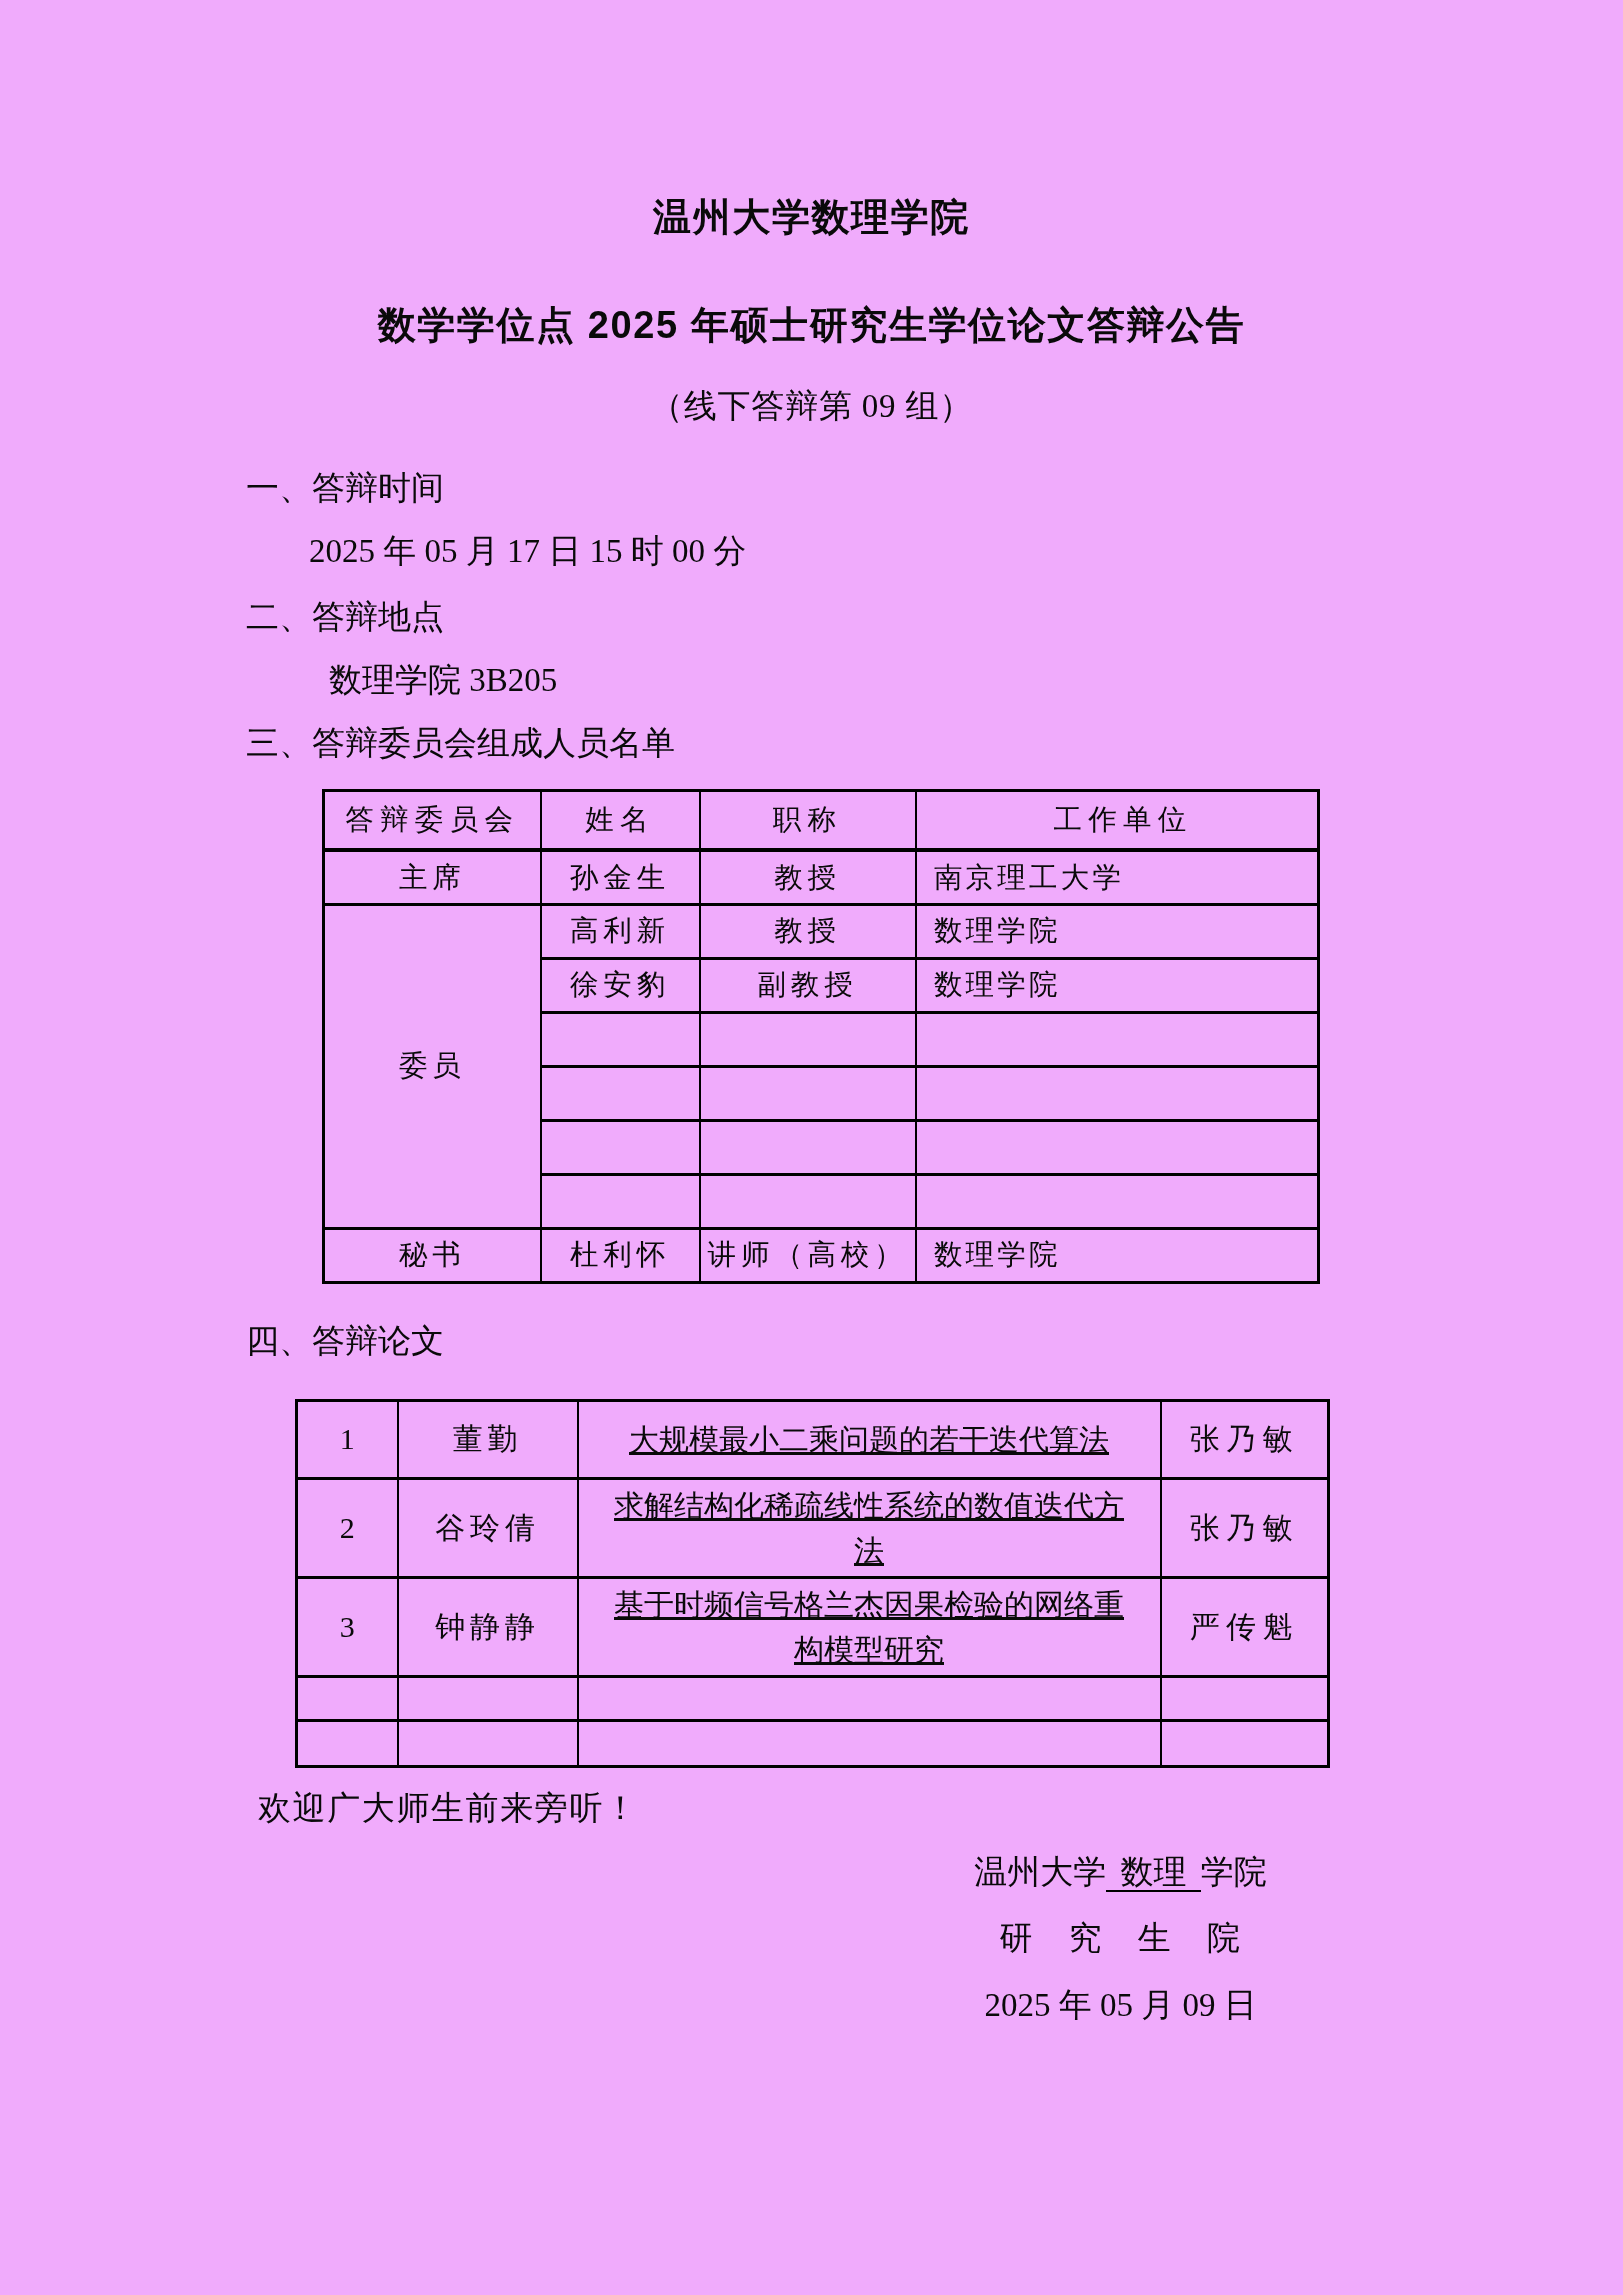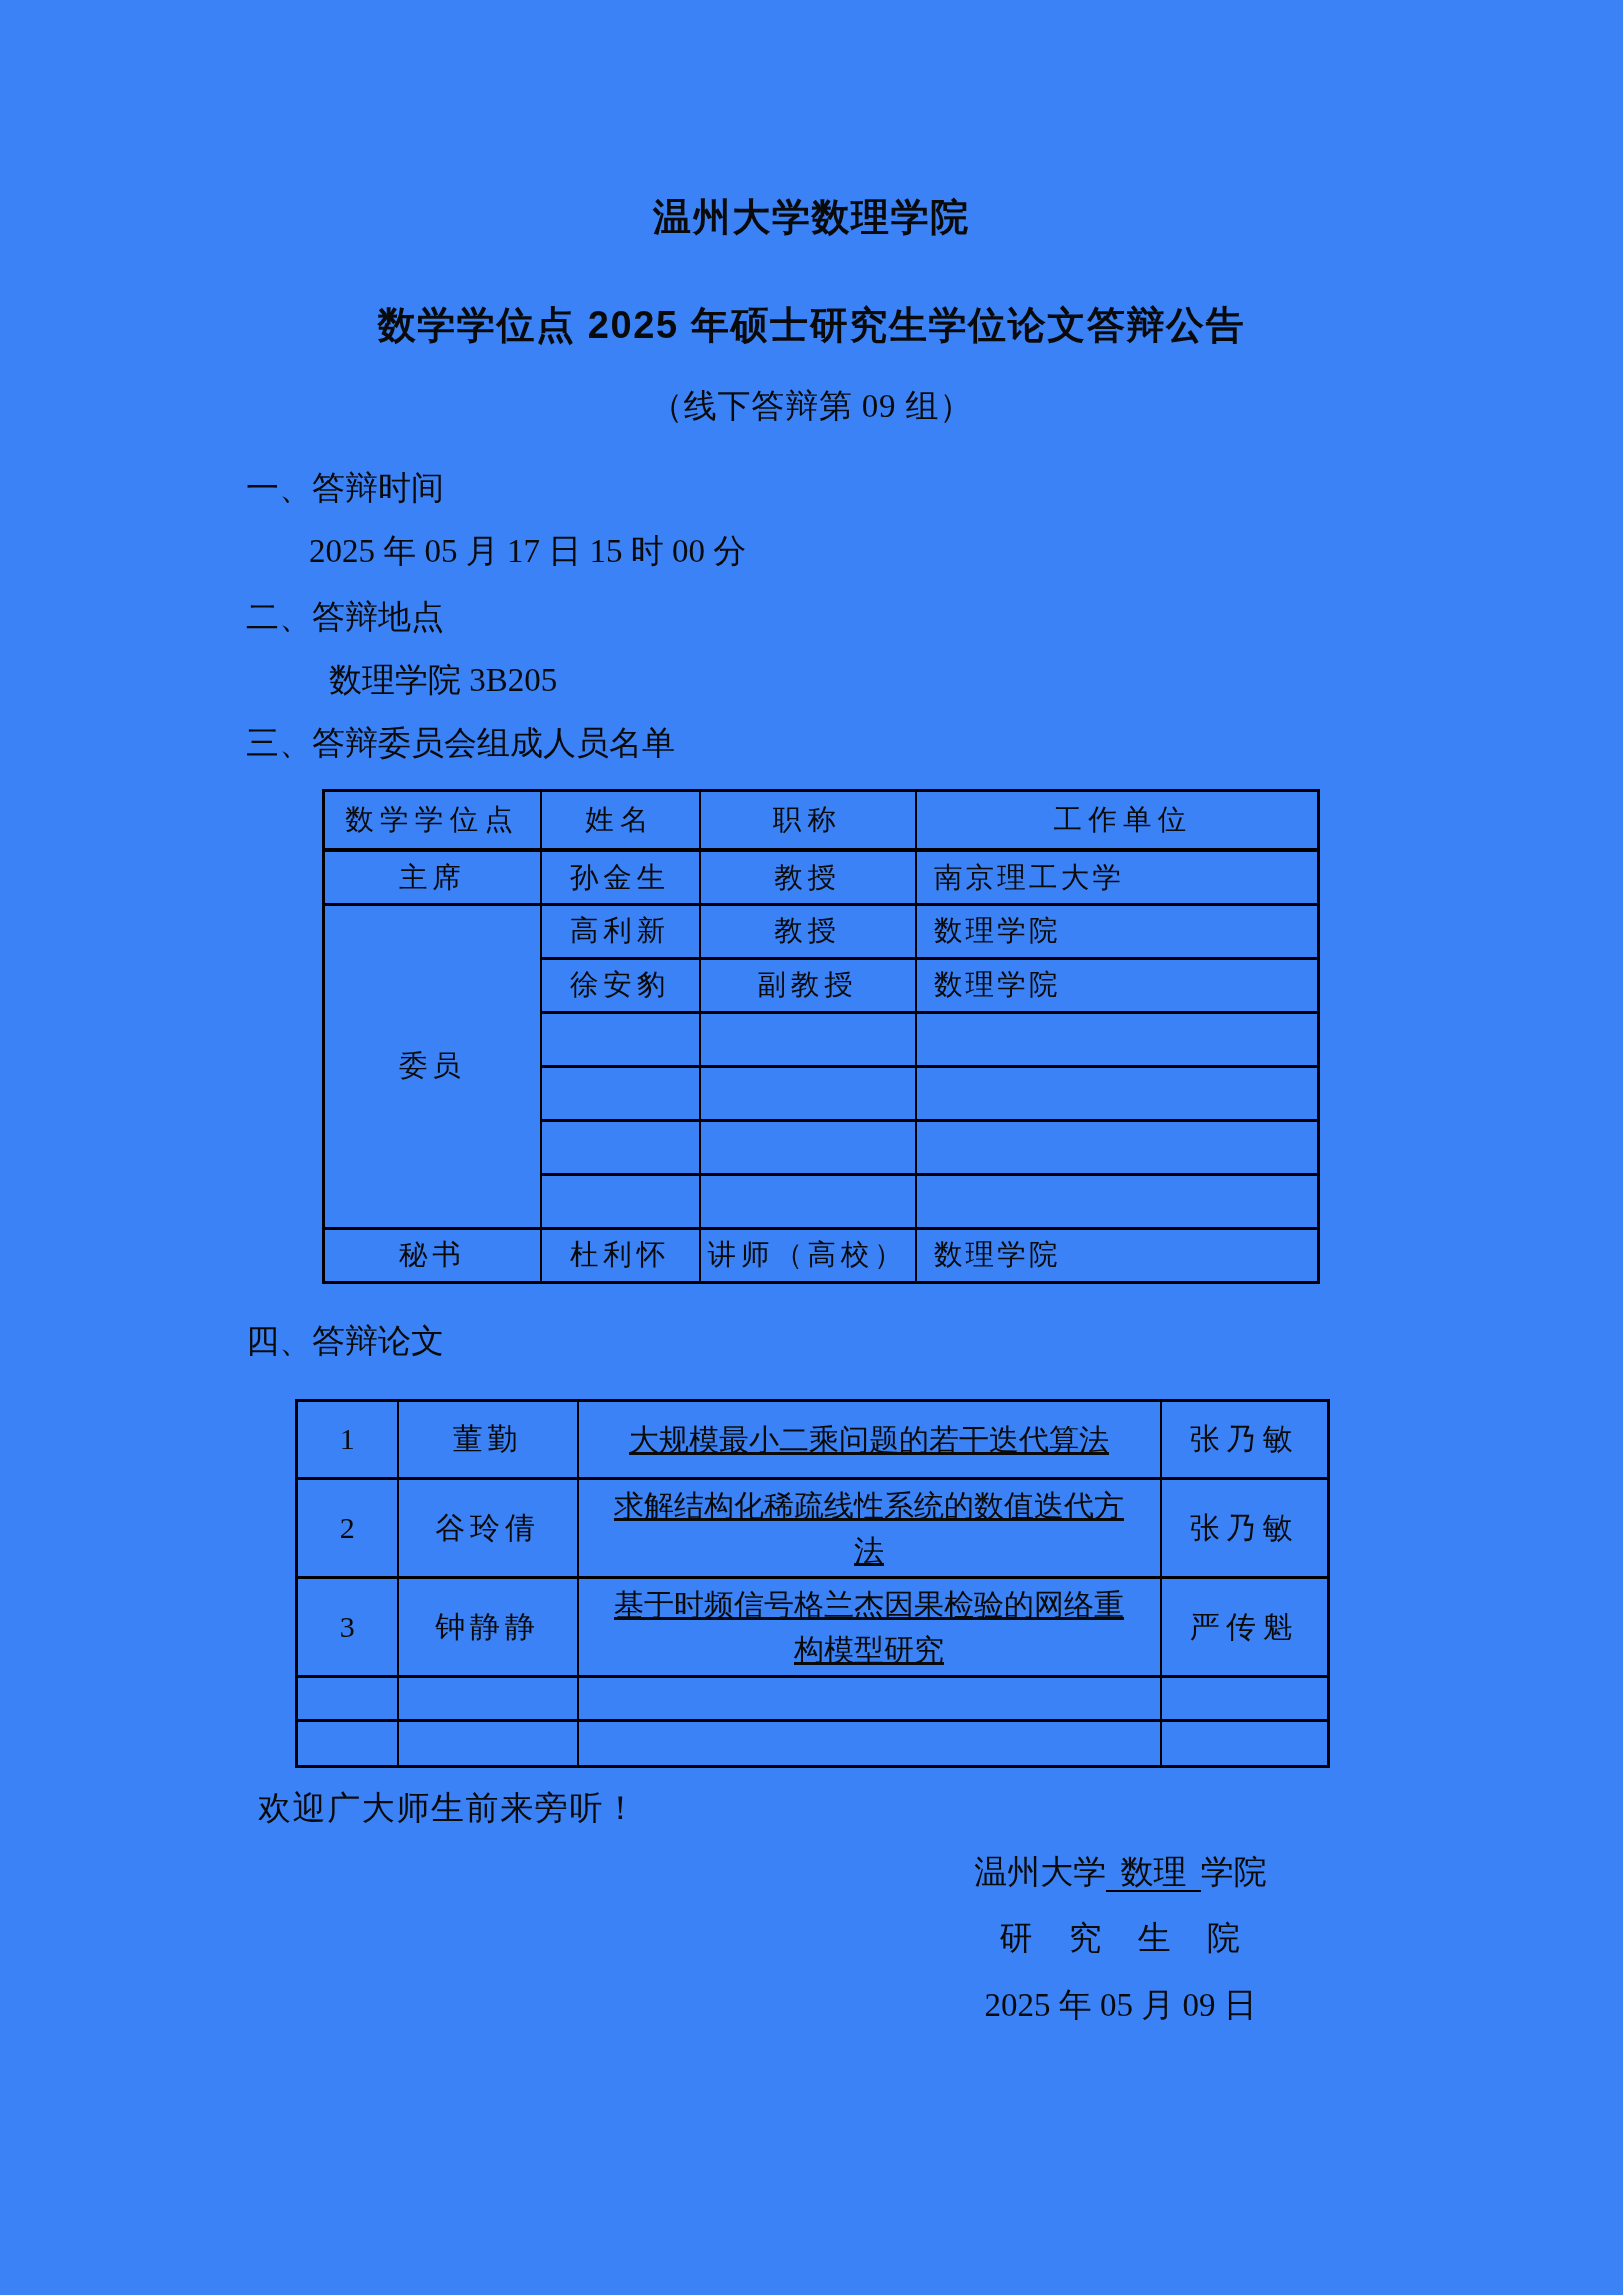--- a/index.html
+++ b/index.html
@@ -1,17 +1,17 @@
 <!DOCTYPE html>
 <html style="font-size:12.7px"><head>
 <meta charset="utf-8">
 <style>
   html,body{margin:0;padding:0;background:#e8e8e8;}
   .page{
-    width:1623px;height:2295px;background:#3b82f6;position:relative;
+    width:1623px;height:2295px;background:#f0abfc;position:relative;
     font-family:"Liberation Serif","DejaVu Serif",serif;color:#0a0a0a;
     box-sizing:border-box;overflow:hidden;
   }
   .doc{padding:198px 246px 0 246px;box-sizing:border-box;}
   .t-line{line-height:38px;font-size:38px;}
   .doc-title{
     font-family:"Liberation Sans","DejaVu Sans",sans-serif;font-weight:bold;
     text-align:center;letter-spacing:1.6px;
   }
   .title1{margin-top:0;}
@@ -71,21 +71,21 @@
 
     <table class="committee">
       <colgroup>
         <col style="width:217px">
           <col style="width:159px">
           <col style="width:216px">
           <col style="width:403px">
       </colgroup>
       <tbody>
           <tr class="head r76">
-        <td>数学学位点</td>
+        <td>答辩委员会</td>
         <td>姓名</td>
         <td>职称</td>
         <td class="org">工作单位</td>
       </tr>
       <tr class="r68">
         <td>主席</td>
         <td>孙金生</td>
         <td>教授</td>
         <td class="org">南京理工大学</td>
       </tr>

